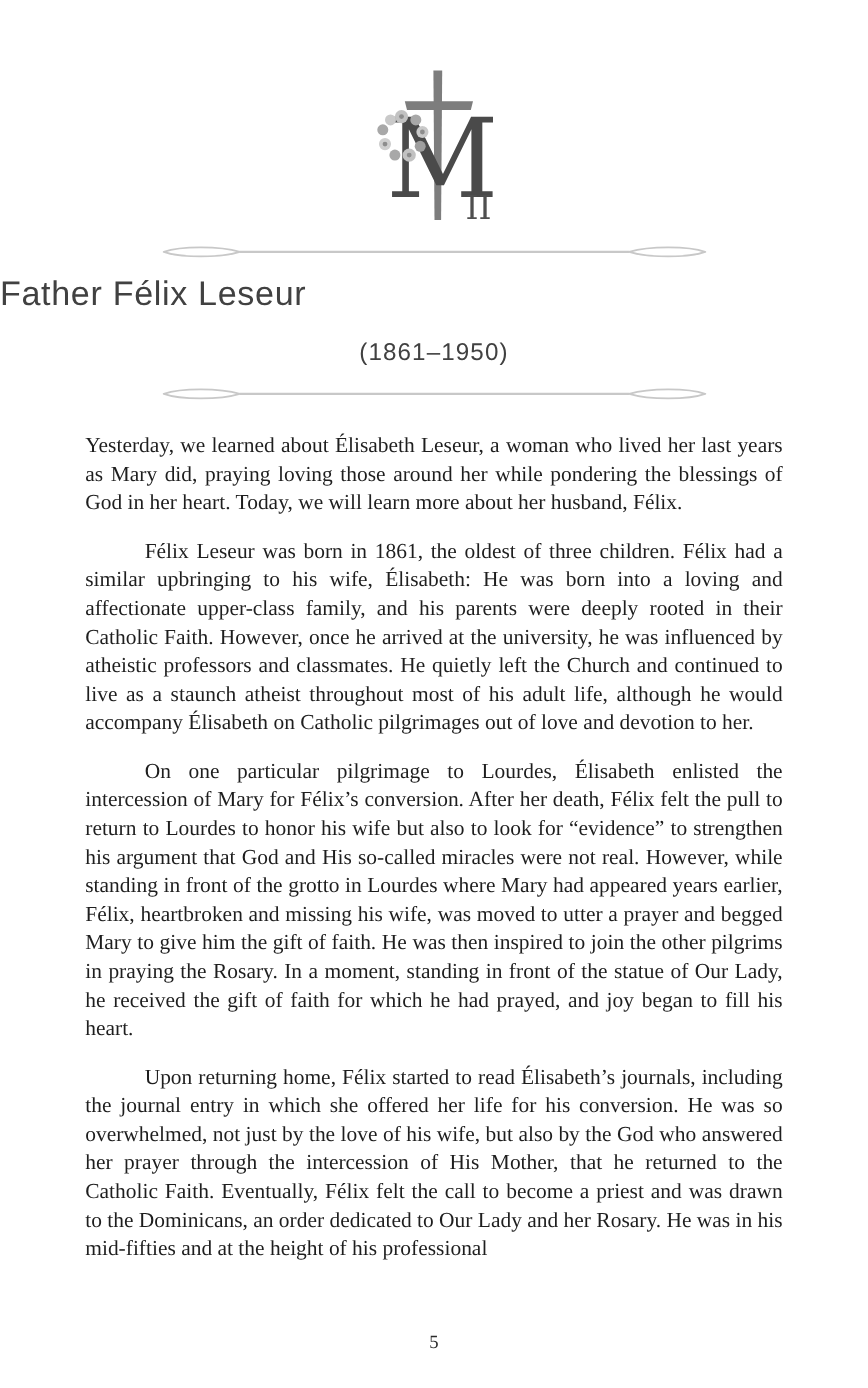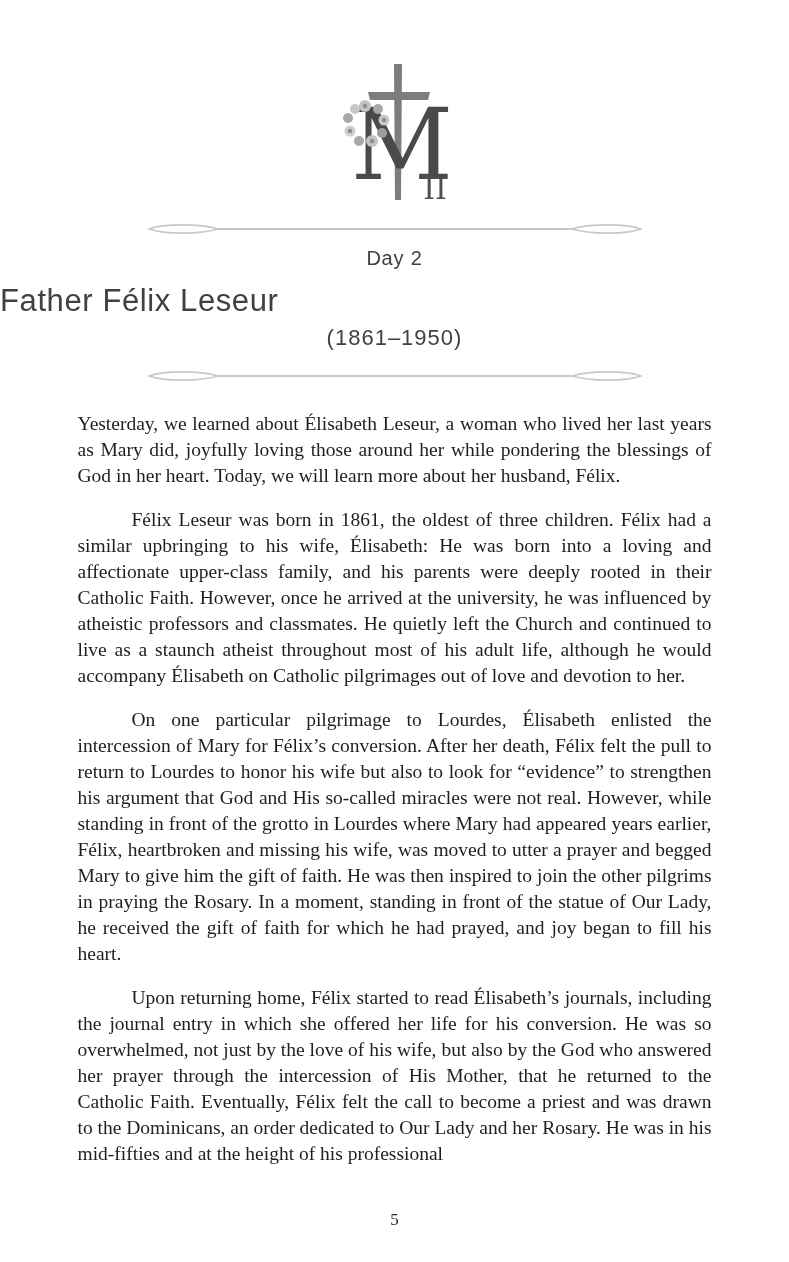--- a/index.html
+++ b/index.html
@@ -38,21 +38,21 @@
   .chapter-title{
     margin-top:12px;
     text-align:left;
     font-family:"Liberation Sans", sans-serif;
     font-weight:normal;
     font-size:31px;line-height:38px;
     letter-spacing:0.6px;
     color:var(--heading);
   }
   .life-years{
-    margin-top:4px;
+    margin-top:20px;
     text-align:center;
     font-family:"Liberation Sans", sans-serif;
     font-size:22px;line-height:28px;
     letter-spacing:1px;
     color:var(--heading);
   }
   .body-text{
     width:634px;
     margin:28px auto 0 auto;
     font-size:19.5px;
@@ -104,32 +104,31 @@
       </g>
     </svg>
   </div>
 
   <svg class="divider divider-top" width="494" height="14" viewBox="0 0 494 14">
     <path d="M1,7 C16,1.5 52,1.5 70,7 C52,12.5 16,12.5 1,7 Z" fill="#ffffff" stroke="#c8c8c8" stroke-width="1.6"></path>
     <line x1="70" y1="7" x2="424" y2="7" stroke="#c8c8c8" stroke-width="2"></line>
     <path d="M424,7 C442,1.5 478,1.5 493,7 C478,12.5 442,12.5 424,7 Z" fill="#ffffff" stroke="#c8c8c8" stroke-width="1.6"></path>
   </svg>
 
-  <div class="day-label">Day 2</div>
   <h1 class="chapter-title">Father Félix Leseur</h1>
   <div class="life-years">(1861–1950)</div>
 
   <svg class="divider divider-bottom" width="494" height="14" viewBox="0 0 494 14">
     <path d="M1,7 C16,1.5 52,1.5 70,7 C52,12.5 16,12.5 1,7 Z" fill="#ffffff" stroke="#c8c8c8" stroke-width="1.6"></path>
     <line x1="70" y1="7" x2="424" y2="7" stroke="#c8c8c8" stroke-width="2"></line>
     <path d="M424,7 C442,1.5 478,1.5 493,7 C478,12.5 442,12.5 424,7 Z" fill="#ffffff" stroke="#c8c8c8" stroke-width="1.6"></path>
   </svg>
 
   <main class="body-text">
-    <p>Yesterday, we learned about Élisabeth Leseur, a woman who lived her last years as Mary did, joyfully loving those around her while pondering the blessings of God in her heart. Today, we will learn more about her husband, Félix.</p>
+    <p>Yesterday, we learned about Élisabeth Leseur, a woman who lived her last years as Mary did, praying loving those around her while pondering the blessings of God in her heart. Today, we will learn more about her husband, Félix.</p>
     <p>Félix Leseur was born in 1861, the oldest of three children. Félix had a similar upbringing to his wife, Élisabeth: He was born into a loving and affectionate upper-class family, and his parents were deeply rooted in their Catholic Faith. However, once he arrived at the university, he was influenced by atheistic professors and classmates. He quietly left the Church and continued to live as a staunch atheist throughout most of his adult life, although he would accompany Élisabeth on Catholic pilgrimages out of love and devotion to her.</p>
     <p>On one particular pilgrimage to Lourdes, Élisabeth enlisted the intercession of Mary for Félix’s conversion. After her death, Félix felt the pull to return to Lourdes to honor his wife but also to look for “evidence” to strengthen his argument that God and His so-called miracles were not real. However, while standing in front of the grotto in Lourdes where Mary had appeared years earlier, Félix, heartbroken and missing his wife, was moved to utter a prayer and begged Mary to give him the gift of faith. He was then inspired to join the other pilgrims in praying the Rosary. In a moment, standing in front of the statue of Our Lady, he received the gift of faith for which he had prayed, and joy began to fill his heart.</p>
     <p>Upon returning home, Félix started to read Élisabeth’s journals, including the journal entry in which she offered her life for his conversion. He was so overwhelmed, not just by the love of his wife, but also by the God who answered her prayer through the intercession of His Mother, that he returned to the Catholic Faith. Eventually, Félix felt the call to become a priest and was drawn to the Dominicans, an order dedicated to Our Lady and her Rosary. He was in his mid-fifties and at the height of his professional</p>
   </main>
 
   <footer class="page-number">5</footer>
 
 </div>
 
 </body></html>

